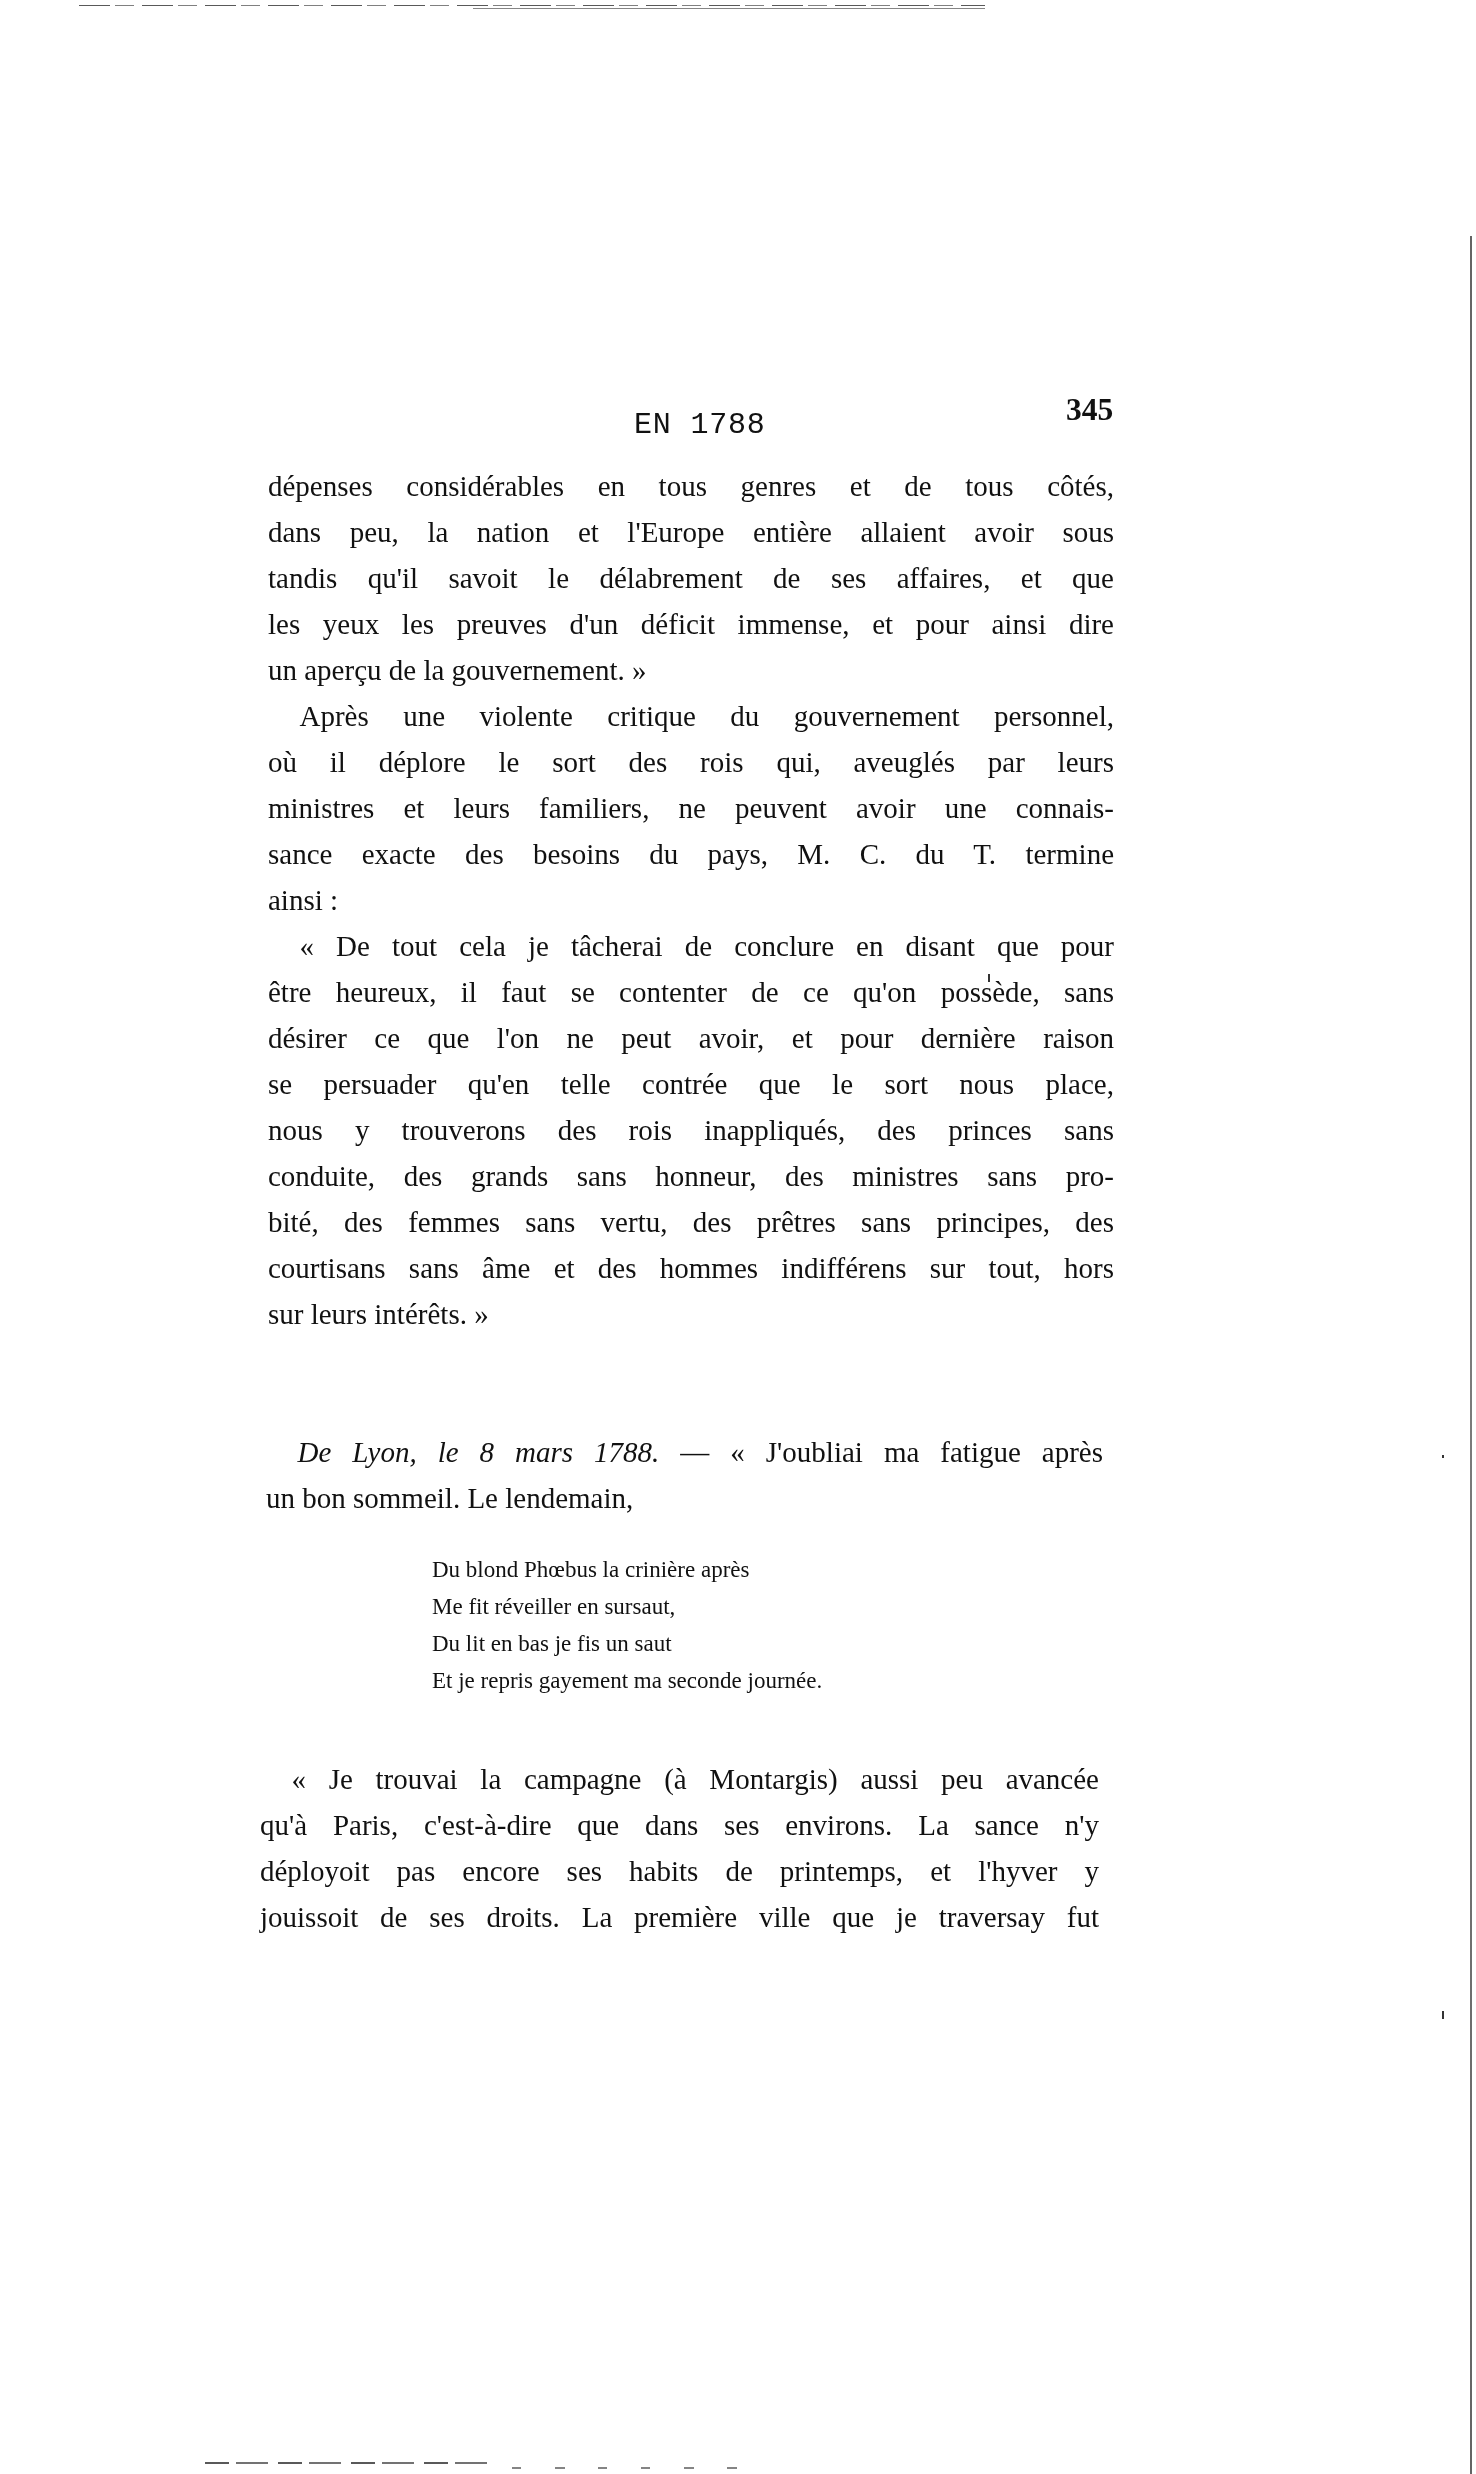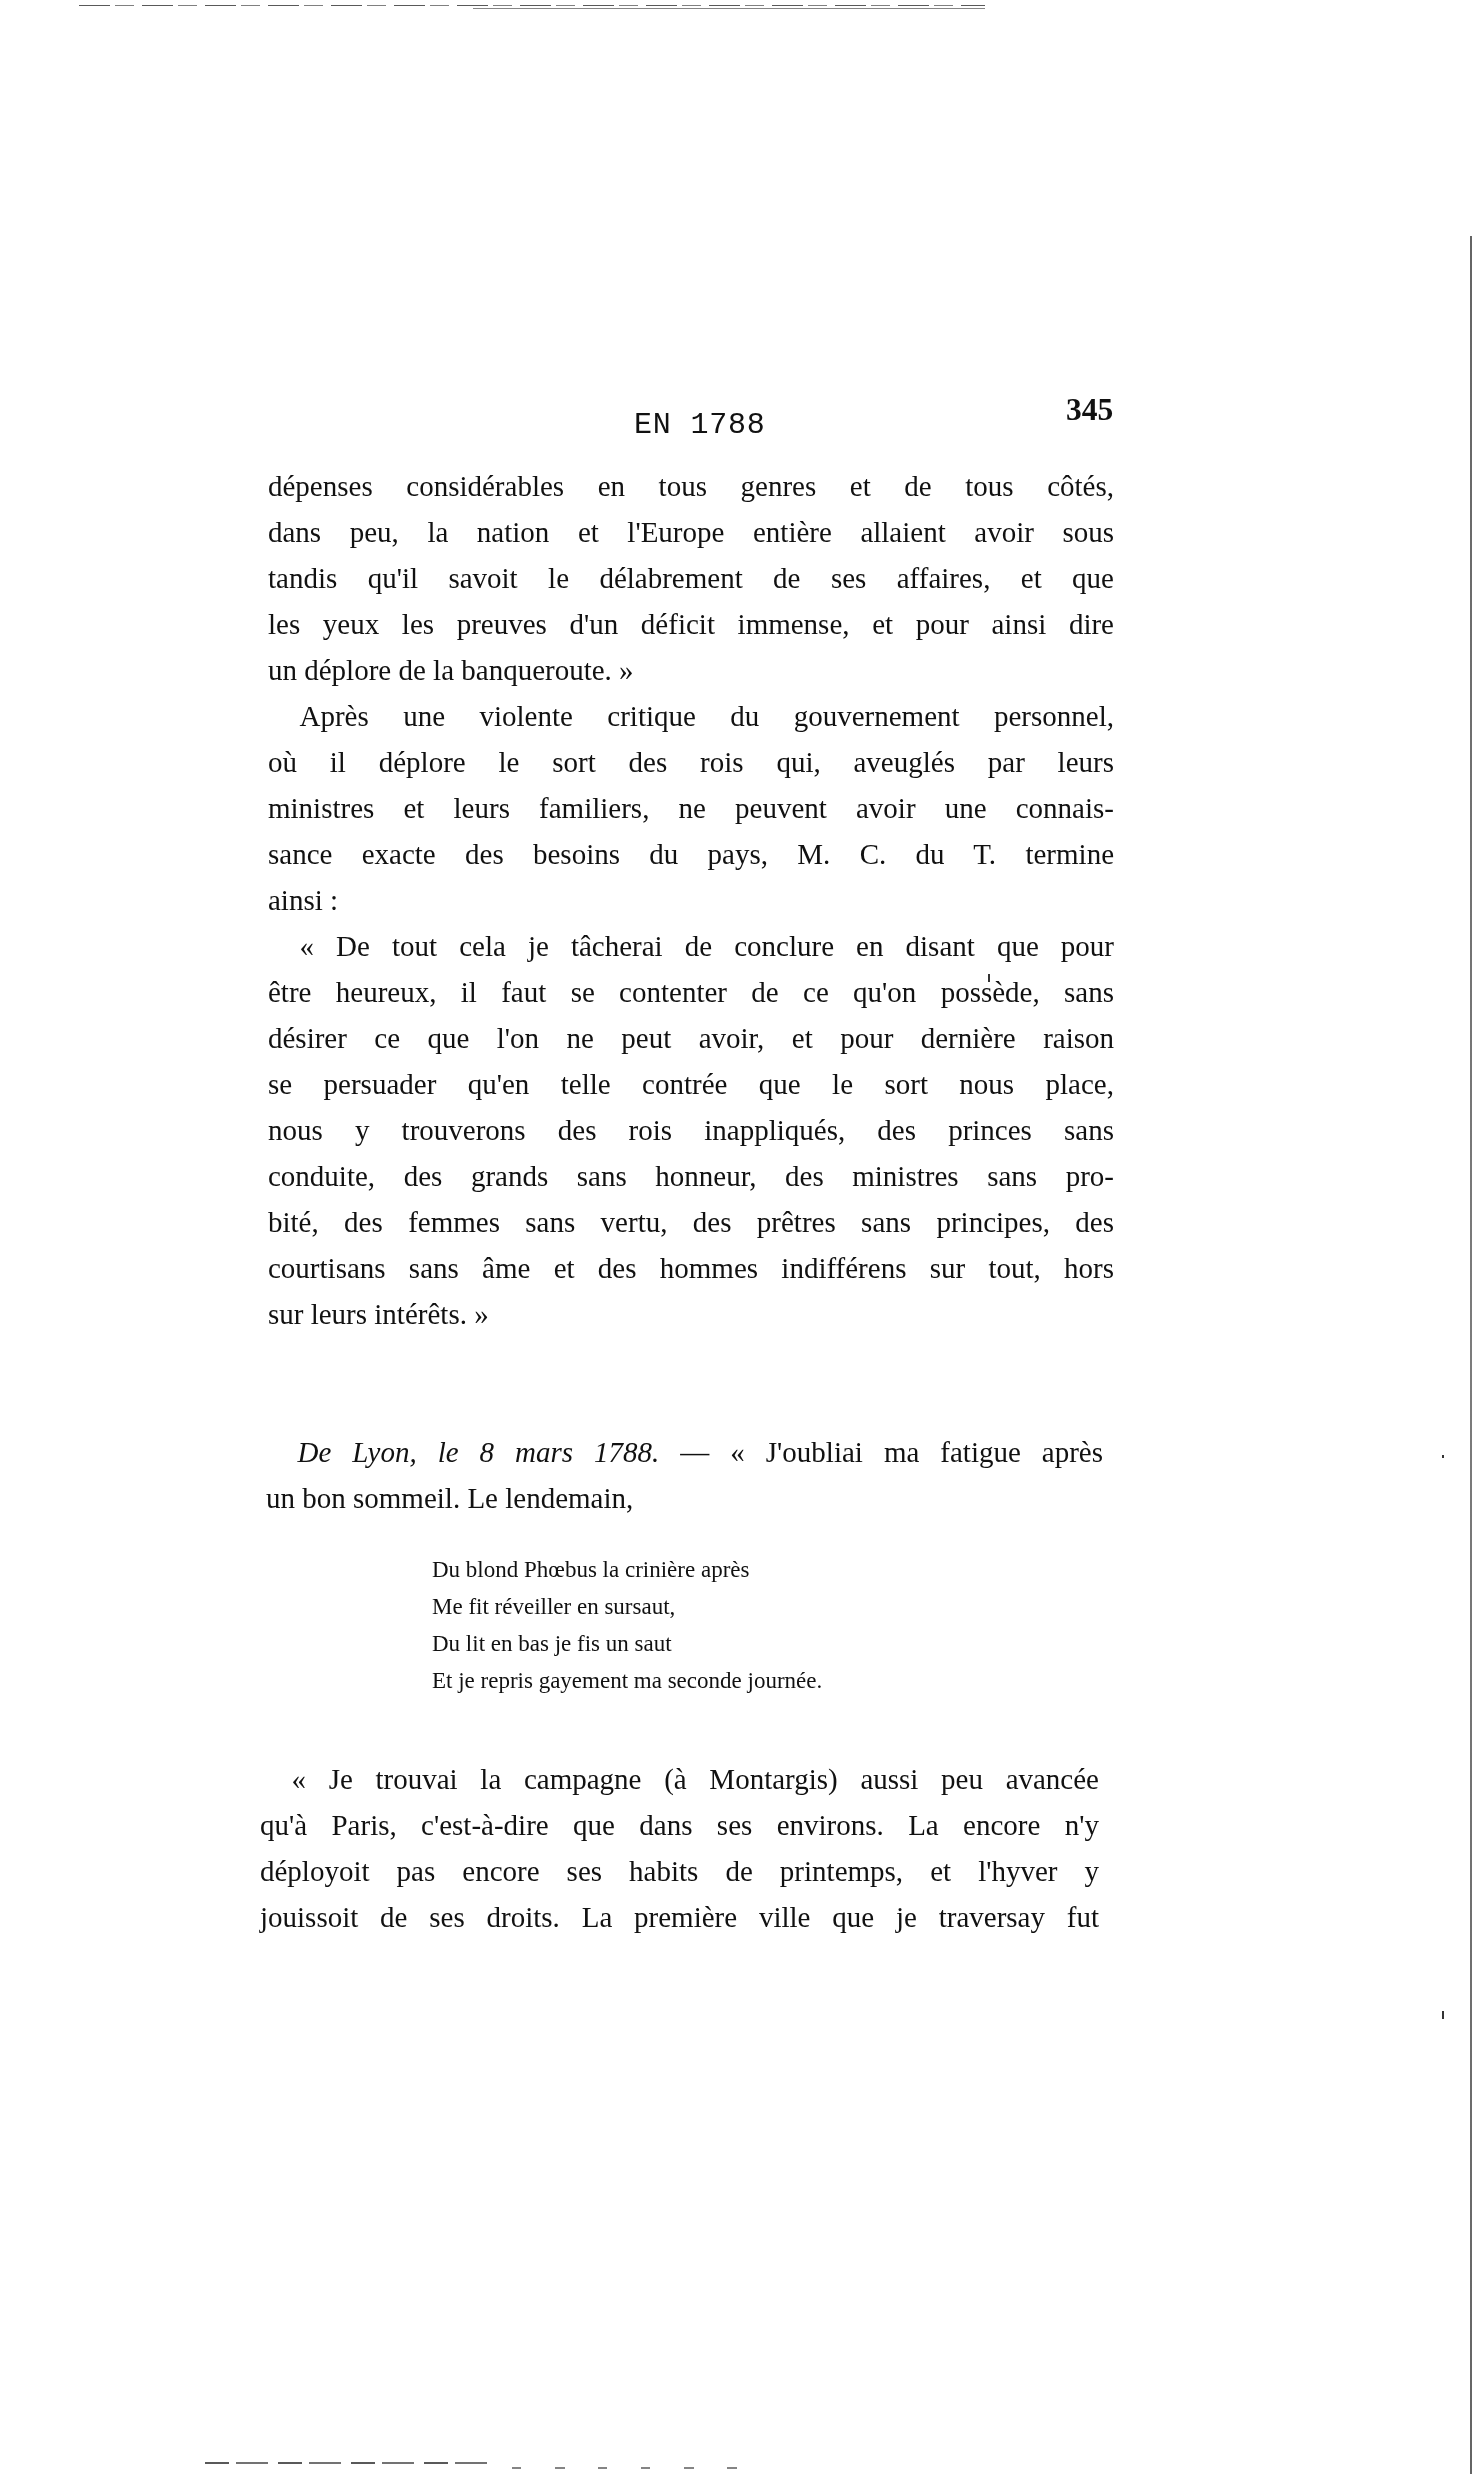--- a/index.html
+++ b/index.html
@@ -138,21 +138,21 @@
 
 <div class="running-head">EN 1788</div>
 <div class="folio">345</div>
 
 <div class="body-block" id="block-1">
   <p>
     <span class="line">dépenses considérables en tous genres et de tous côtés,</span>
     <span class="line">dans peu, la nation et l'Europe entière allaient avoir sous</span>
     <span class="line">tandis qu'il savoit le délabrement de ses affaires, et que</span>
     <span class="line">les yeux les preuves d'un déficit immense, et pour ainsi dire</span>
-    <span class="line last">un déplore de la banqueroute. »</span>
+    <span class="line last">un aperçu de la gouvernement. »</span>
   </p>
   <p>
     <span class="line indent">Après une violente critique du gouvernement personnel,</span>
     <span class="line">où il déplore le sort des rois qui, aveuglés par leurs</span>
     <span class="line">ministres et leurs familiers, ne peuvent avoir une connais-</span>
     <span class="line">sance exacte des besoins du pays, M. C. du T. termine</span>
     <span class="line last">ainsi :</span>
   </p>
   <p>
     <span class="line indent">« De tout cela je tâcherai de conclure en disant que pour</span>
@@ -177,18 +177,18 @@
 <div class="verse">
   <span class="vline">Du blond Phœbus la crinière après</span>
   <span class="vline">Me fit réveiller en sursaut,</span>
   <span class="vline">Du lit en bas je fis un saut</span>
   <span class="vline">Et je repris gayement ma seconde journée.</span>
 </div>
 
 <div class="body-block" id="block-3">
   <p>
     <span class="line indent">« Je trouvai la campagne (à Montargis) aussi peu avancée</span>
-    <span class="line">qu'à Paris, c'est-à-dire que dans ses environs. La encore n'y</span>
+    <span class="line">qu'à Paris, c'est-à-dire que dans ses environs. La sance n'y</span>
     <span class="line">déployoit pas encore ses habits de printemps, et l'hyver y</span>
     <span class="line">jouissoit de ses droits. La première ville que je traversay fut</span>
   </p>
 </div>
 
 
 </body></html>

